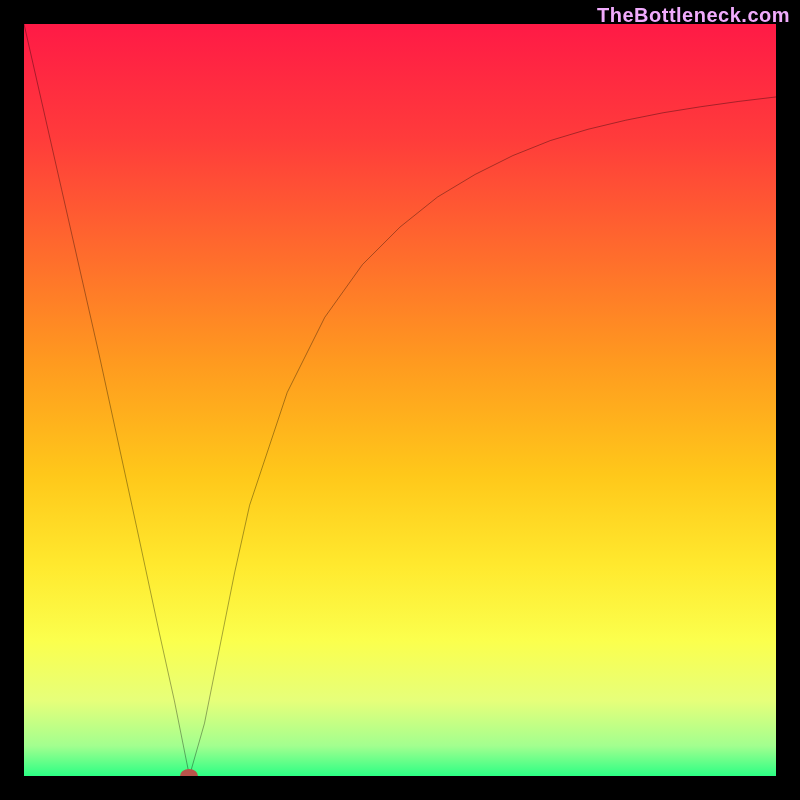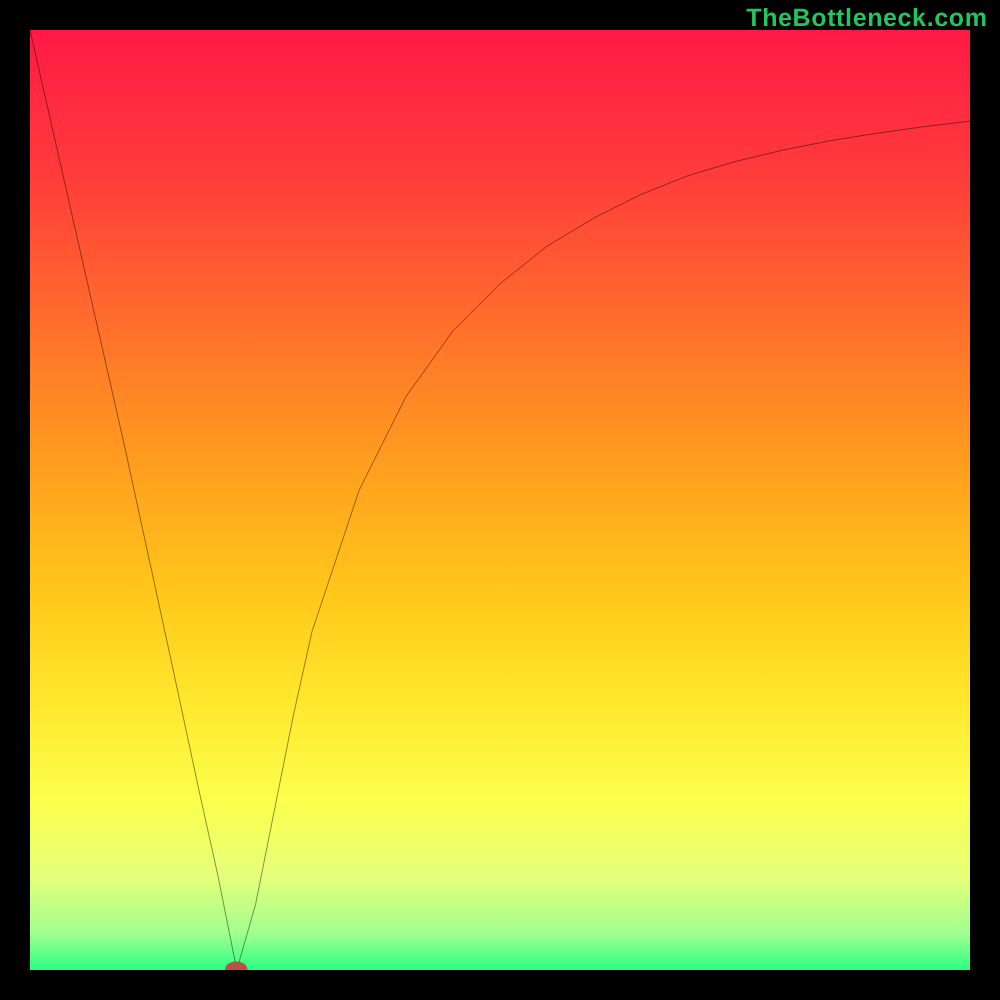--- a/index.html
+++ b/index.html
@@ -38,21 +38,21 @@
     position: absolute;
     top: 0;
     left: 0;
     width: 100%;
     height: 100%;
   }
   .watermark {
     position: absolute;
     top: 4px;
     right: 10px;
-    color: #22c55e;
+    color: #f0abfc;
     font-size: 20px;
     font-weight: bold;
     letter-spacing: 0.5px;
   }
   .marker {
     position: absolute;
     width: 18px;
     height: 14px;
     background: #b9534a;
     border-radius: 50%;

